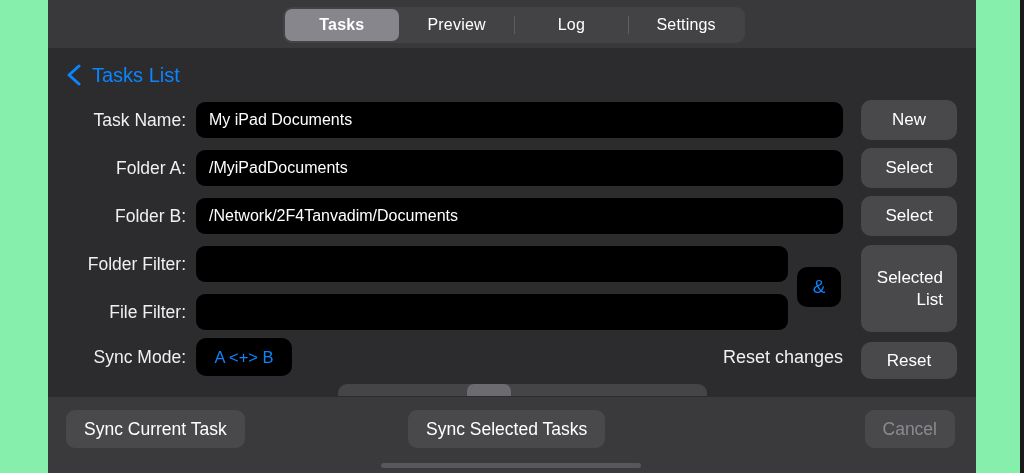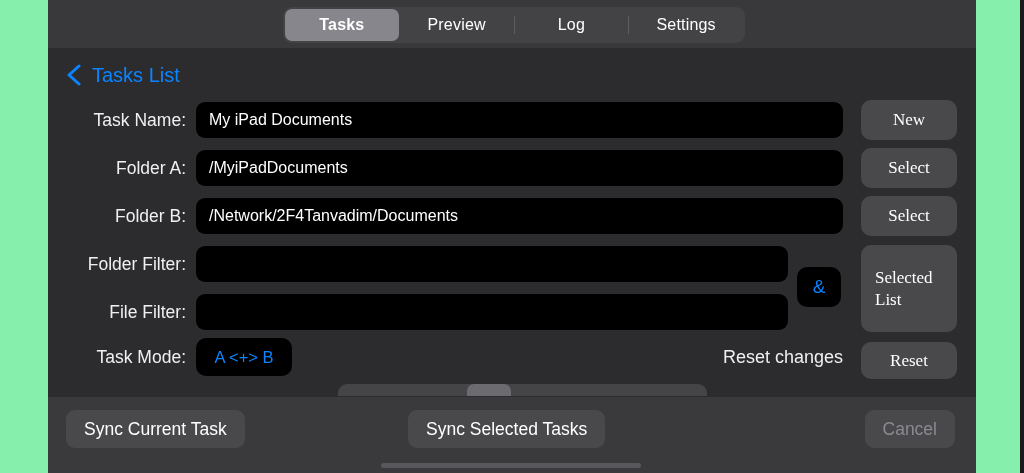--- a/index.html
+++ b/index.html
@@ -45,22 +45,22 @@
     background:#000; border:none; border-radius:9px;
     color:#fff; font-size:16px; padding:8px 13px;
     font-family:"Liberation Sans","DejaVu Sans",sans-serif;
     outline:none;
   }
   .field.wide { width:647px; }
   .field.narrow { width:592px; }
   .gbtn {
     position:absolute; background:#49494c; border:none; border-radius:10px;
     color:#fff; font-size:17px; display:flex; align-items:center; justify-content:center;
-    font-family:Liberation Serif, serif; cursor:default;
-    text-align:left; line-height:1.25;
+    font-family:Liberation Sans, sans-serif; cursor:default;
+    text-align:right; line-height:1.25;
   }
   .side { left:813px; width:96px; }
   .amp-btn {
     position:absolute; left:749px; top:267px; width:44px; height:40px;
     background:#000; border:none; border-radius:10px; color:#0a84ff; font-size:19px;
     display:flex; align-items:center; justify-content:center; cursor:default;
   }
   .mode-btn {
     position:absolute; left:148px; top:338px; width:96px; height:38px;
     background:#000; border:none; border-radius:10px; color:#0a84ff; font-size:16.5px;
@@ -135,21 +135,21 @@
 
     <div class="form-label" style="top:246px">Folder Filter:</div>
     <input class="field narrow" style="top: 246px;" value="">
 
     <div class="form-label" style="top:294px">File Filter:</div>
     <input class="field narrow" style="top: 294px;" value="">
 
     <button class="amp-btn">&amp;</button>
     <button class="gbtn side" style="top:245px; height:87px; padding:0 14px">Selected List</button>
 
-    <div class="form-label" style="top:338px; line-height:38px">Task Mode:</div>
+    <div class="form-label" style="top:338px; line-height:38px">Sync Mode:</div>
     <button class="mode-btn">A &lt;+&gt; B</button>
     <div class="track-label">Reset changes</div>
     <button class="gbtn side" style="top:342px; height:37px">Reset</button>
 
     <div class="peek-seg">
       <div class="peek-knob"></div>
     </div>
 
     <div class="toolbar">
       <button class="tbtn" style="left:18px">Sync Current Task</button>

